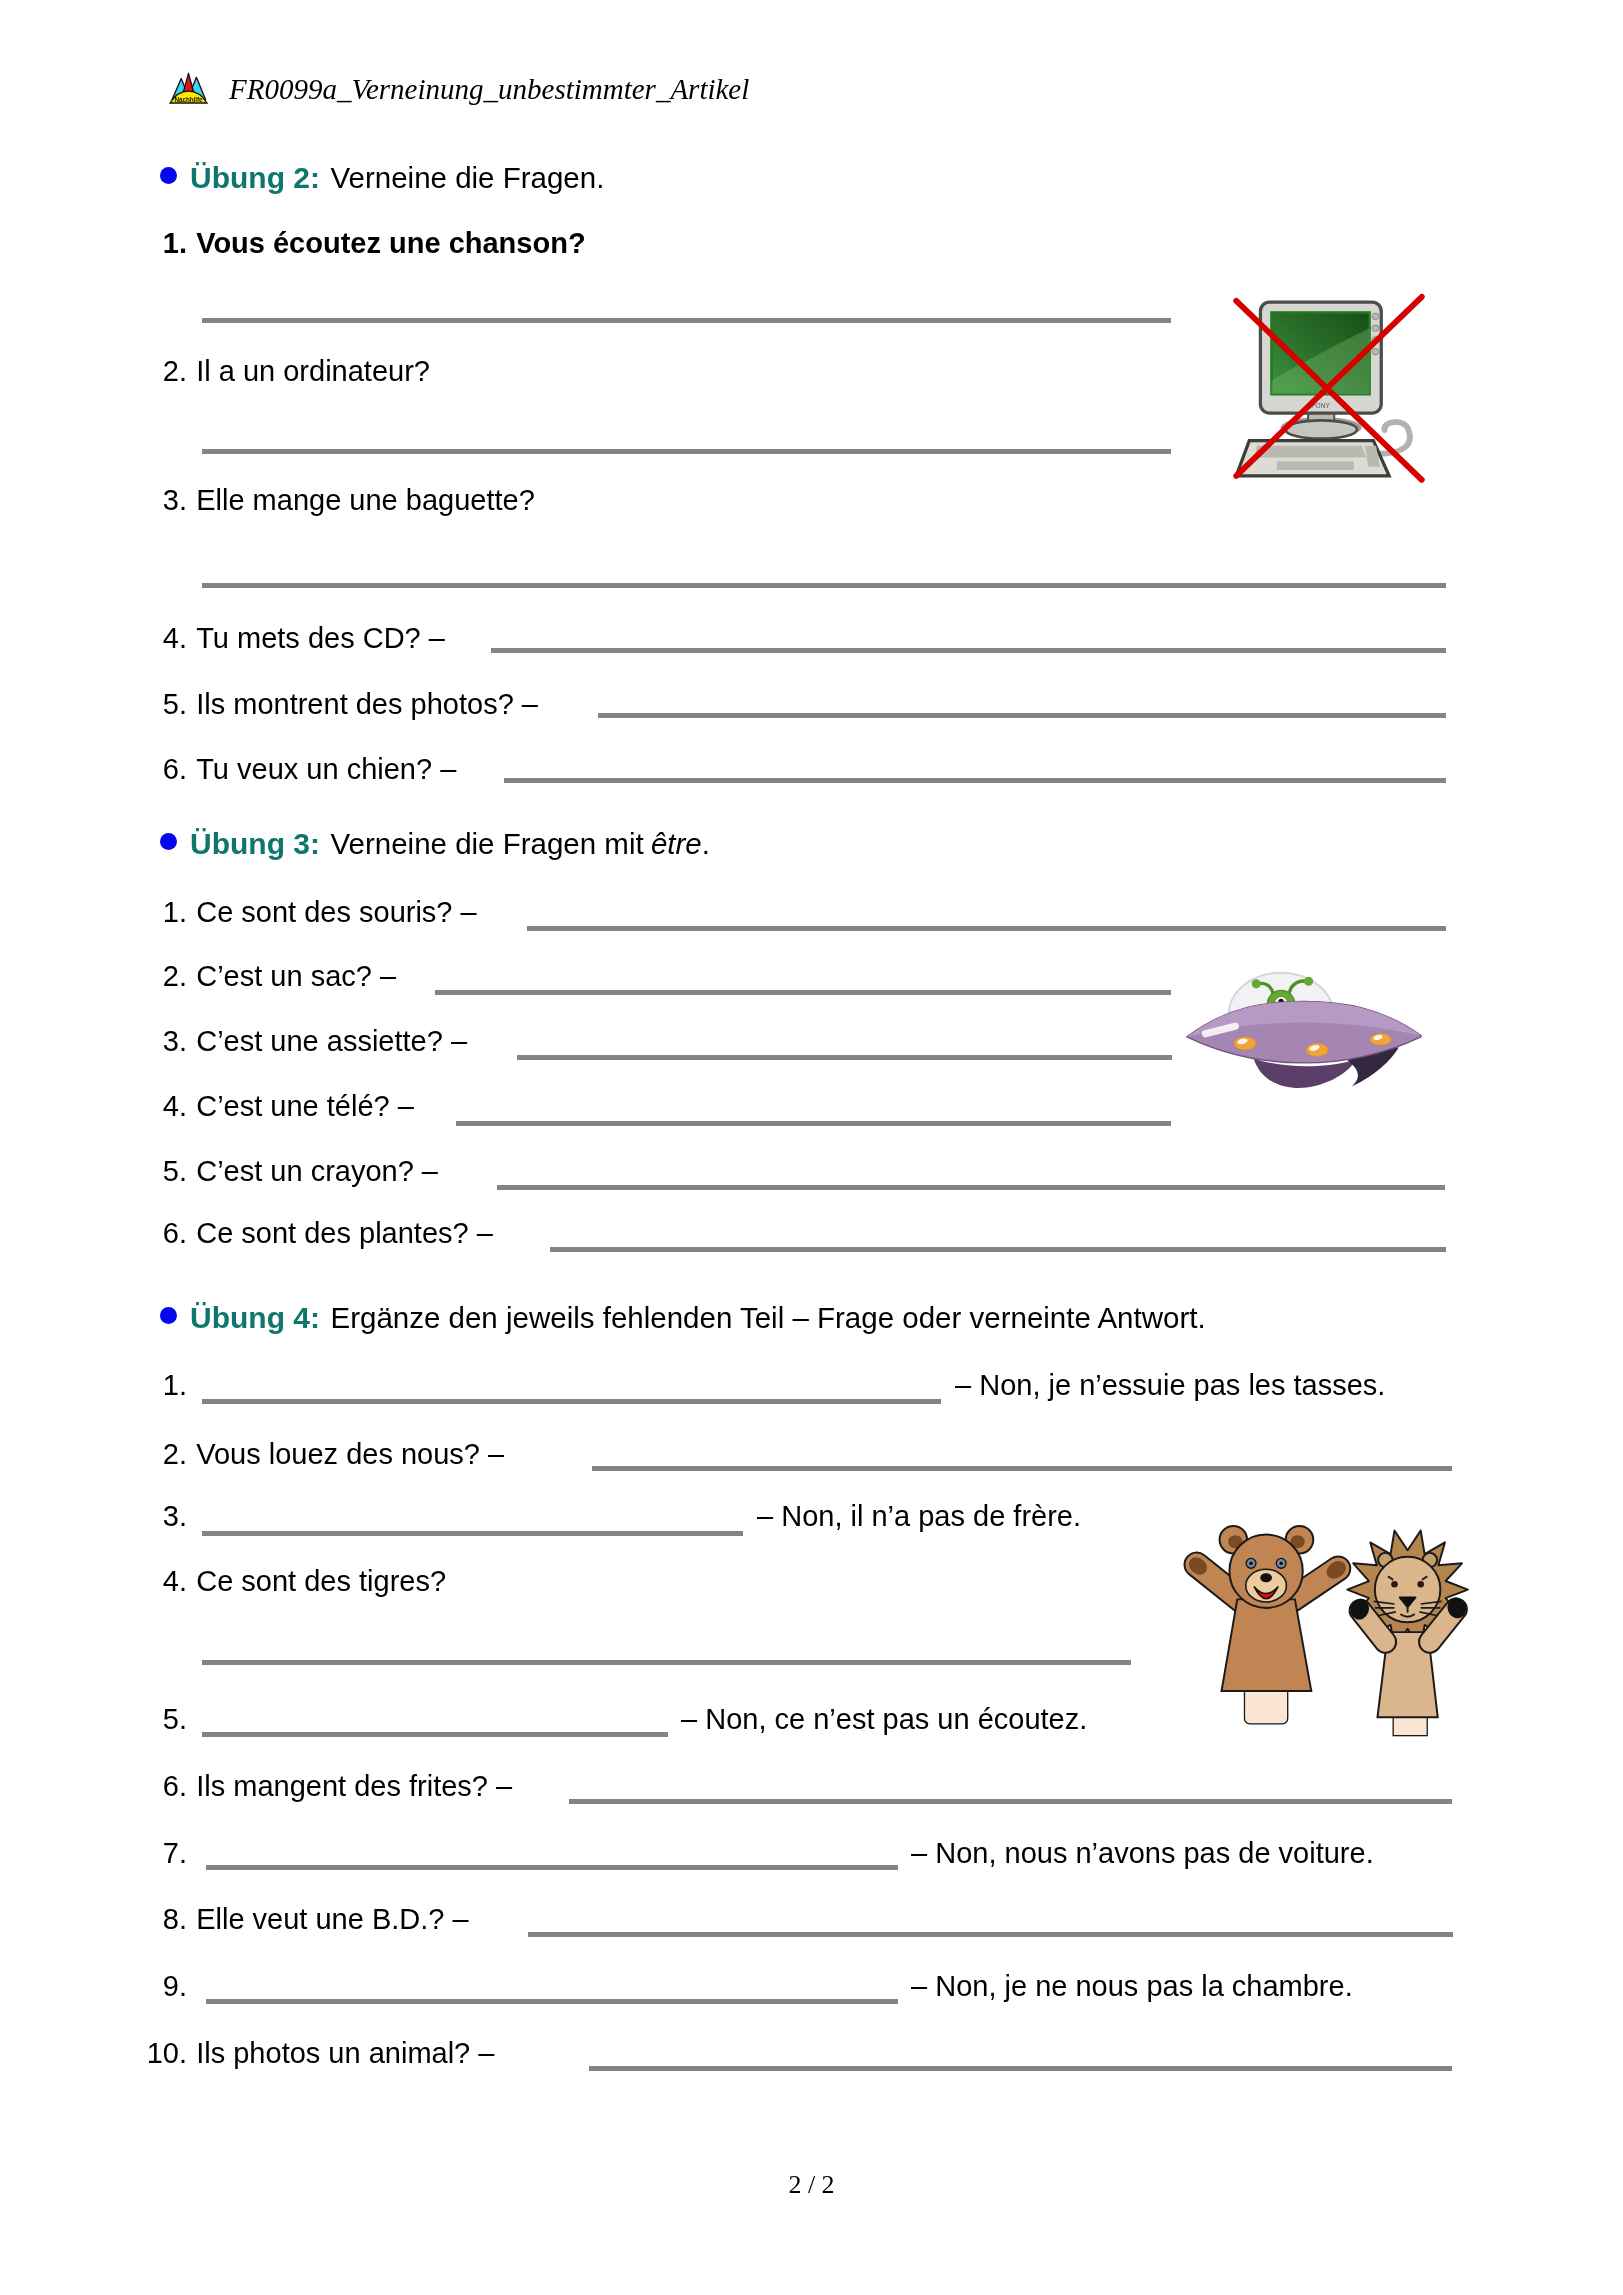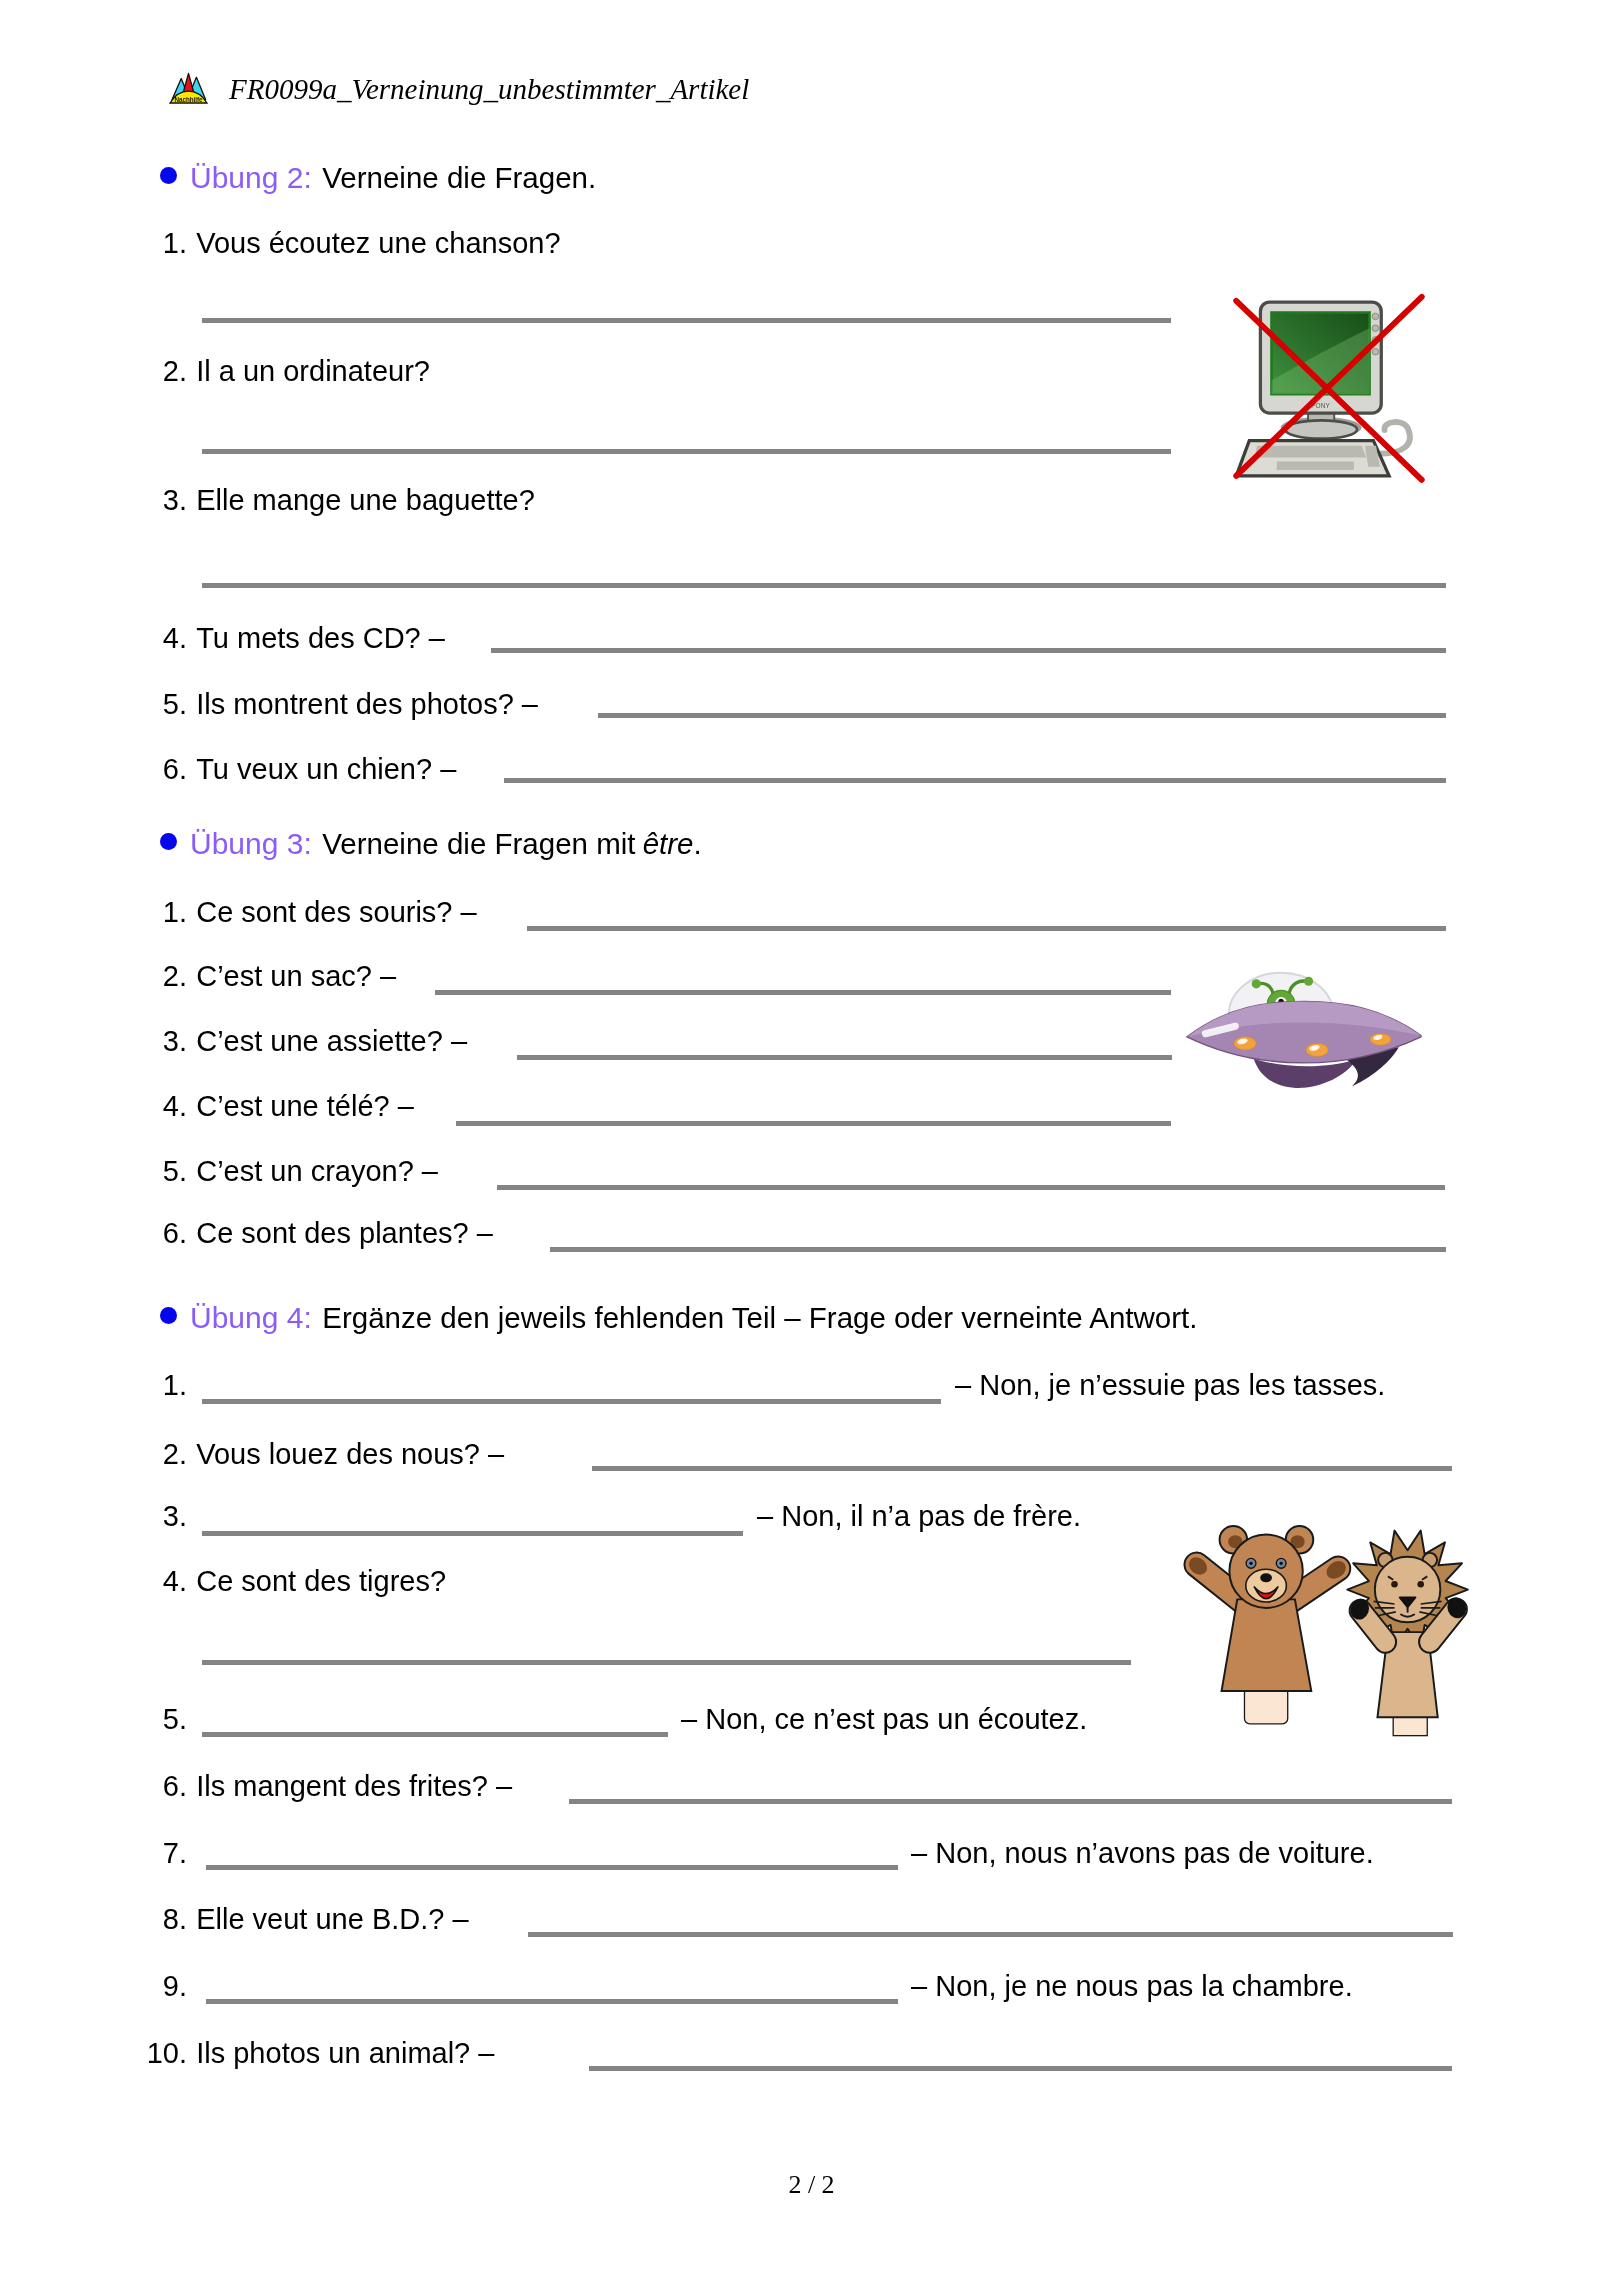--- a/index.html
+++ b/index.html
@@ -4,21 +4,21 @@
 <style>
   * { margin:0; padding:0; box-sizing:border-box; }
   html,body { background:#e8e8e8; }
   .page { position:relative; width:1623px; height:2295px; background:#ffffff;
           font-family:"Liberation Sans","DejaVu Sans",sans-serif; color:#000; overflow:hidden; margin:0 auto; }
   .doc-title { position:absolute; left:229px; top:73px; font-family:"Liberation Serif","DejaVu Serif",serif;
                font-style:italic; font-size:29px; white-space:nowrap; }
   .heading { position:absolute; left:160px; font-size:29.5px; white-space:nowrap; }
   .bullet { display:inline-block; width:17px; height:17px; border-radius:50%; background:#0505ee;
             margin-right:13px; vertical-align:3.9px; }
-  .hlabel { color:#8b5cf6; font-weight:normal; font-size:30px; margin-right:10.5px; }
+  .hlabel { color:#0f766e; font-weight:bold; font-size:30px; margin-right:10.5px; }
   .it { font-style:italic; margin-left:7.2px; }
   .row { position:absolute; left:140px; font-size:29px; white-space:nowrap; }
   .num { display:inline-block; width:47px; text-align:right; margin-right:9.2px; }
   .blank { position:absolute; height:5.2px; background:#848484; }
   .ansr { position:absolute; font-size:29px; white-space:nowrap; }
   .pageno { position:absolute; top:2170px; left:0; width:100%; text-align:center;
             font-family:"Liberation Serif","DejaVu Serif",serif; font-size:26px; }
   svg { position:absolute; }
 </style>
 </head>
@@ -32,21 +32,21 @@
     <path d="M20,42 L31,2 L42,42 Z" fill="#e51212" stroke="#111" stroke-width="2" stroke-linejoin="round"></path>
     <path d="M3,47 Q14,29 31,29 Q48,29 59,47 Z" fill="#ffe800" stroke="#111" stroke-width="2"></path>
     <text x="31" y="45" font-size="9.5" font-weight="bold" text-anchor="middle" fill="#111">Nachhilfe</text>
   </svg>
   <div class="doc-title">FR0099a_Verneinung_unbestimmter_Artikel</div>
 
   <div class="heading" style="top:161px;">
     <span class="bullet"></span><span class="hlabel">Übung 2:</span><span>Verneine die Fragen.</span>
   </div>
 
-  <div class="row" style="top:227px;">
+  <div class="row" style="top:227px;font-weight:bold;">
     <span class="num">1.</span><span>Vous écoutez une chanson?</span>
   </div>
   <div class="blank" style="left:202px; width:969px; top:318px;"></div>
 
   <div class="row" style="top:355px;">
     <span class="num">2.</span><span>Il a un ordinateur?</span>
   </div>
   <div class="blank" style="left:202px; width:969px; top:449px;"></div>
 
   <div class="row" style="top:484px;">

